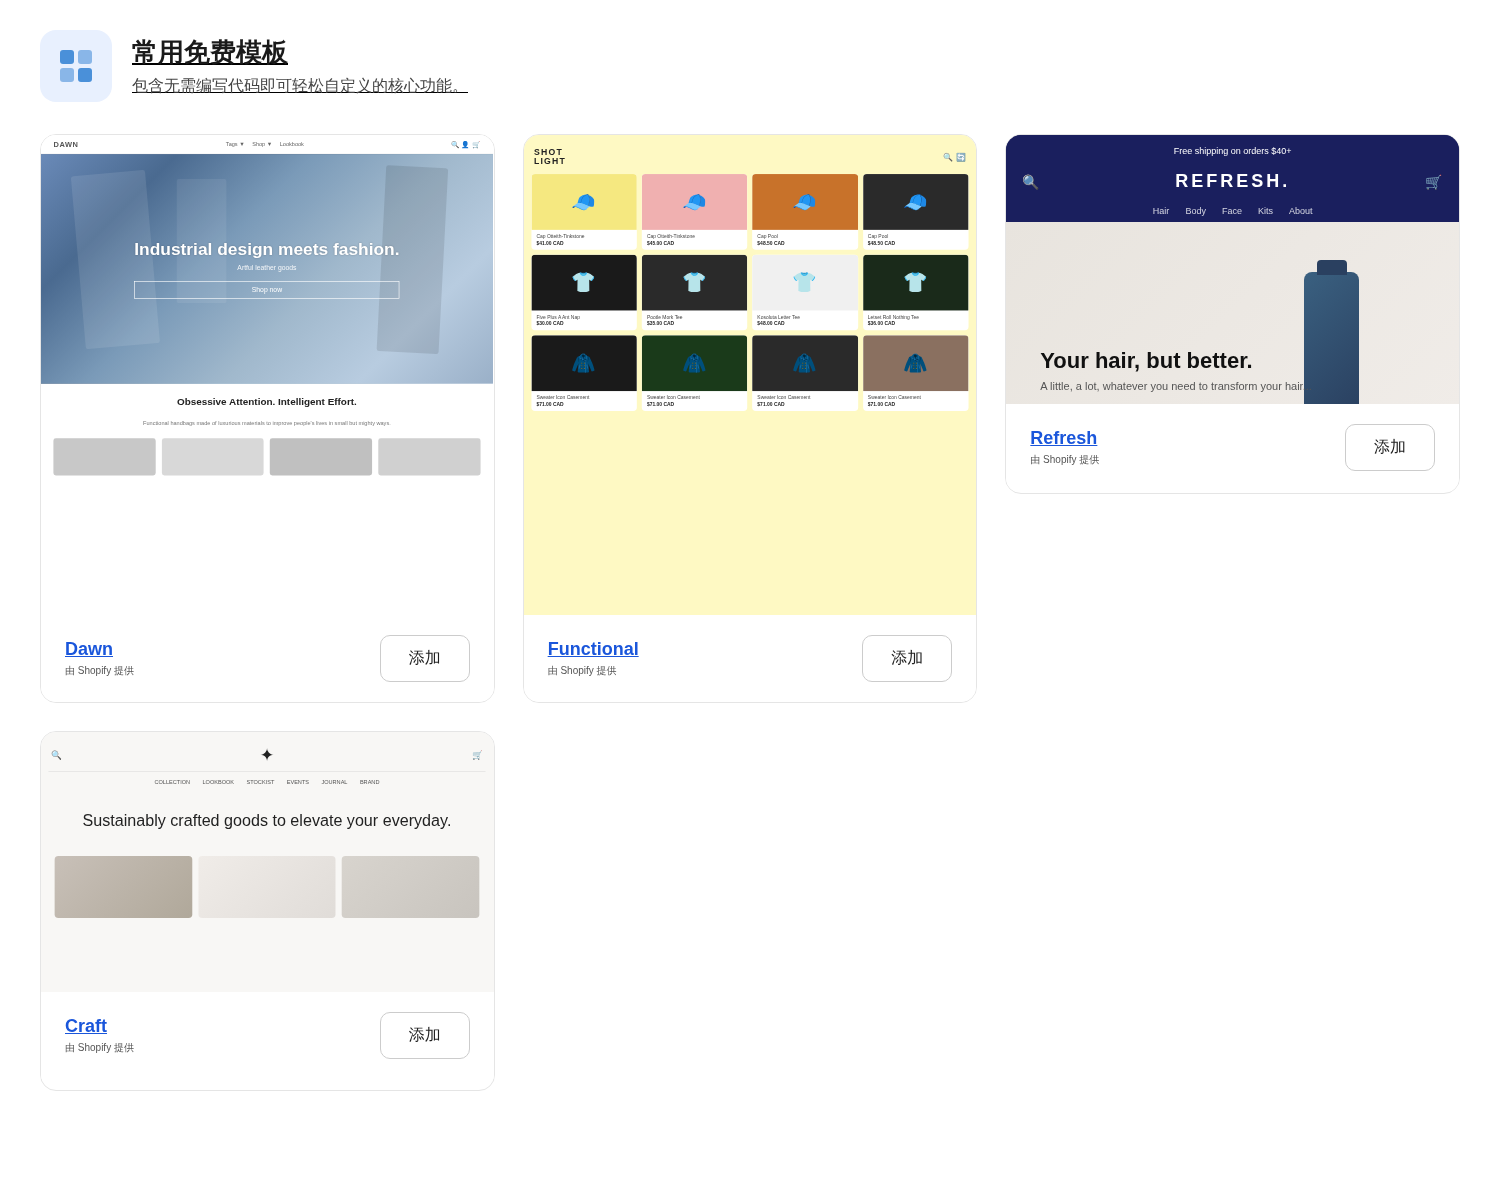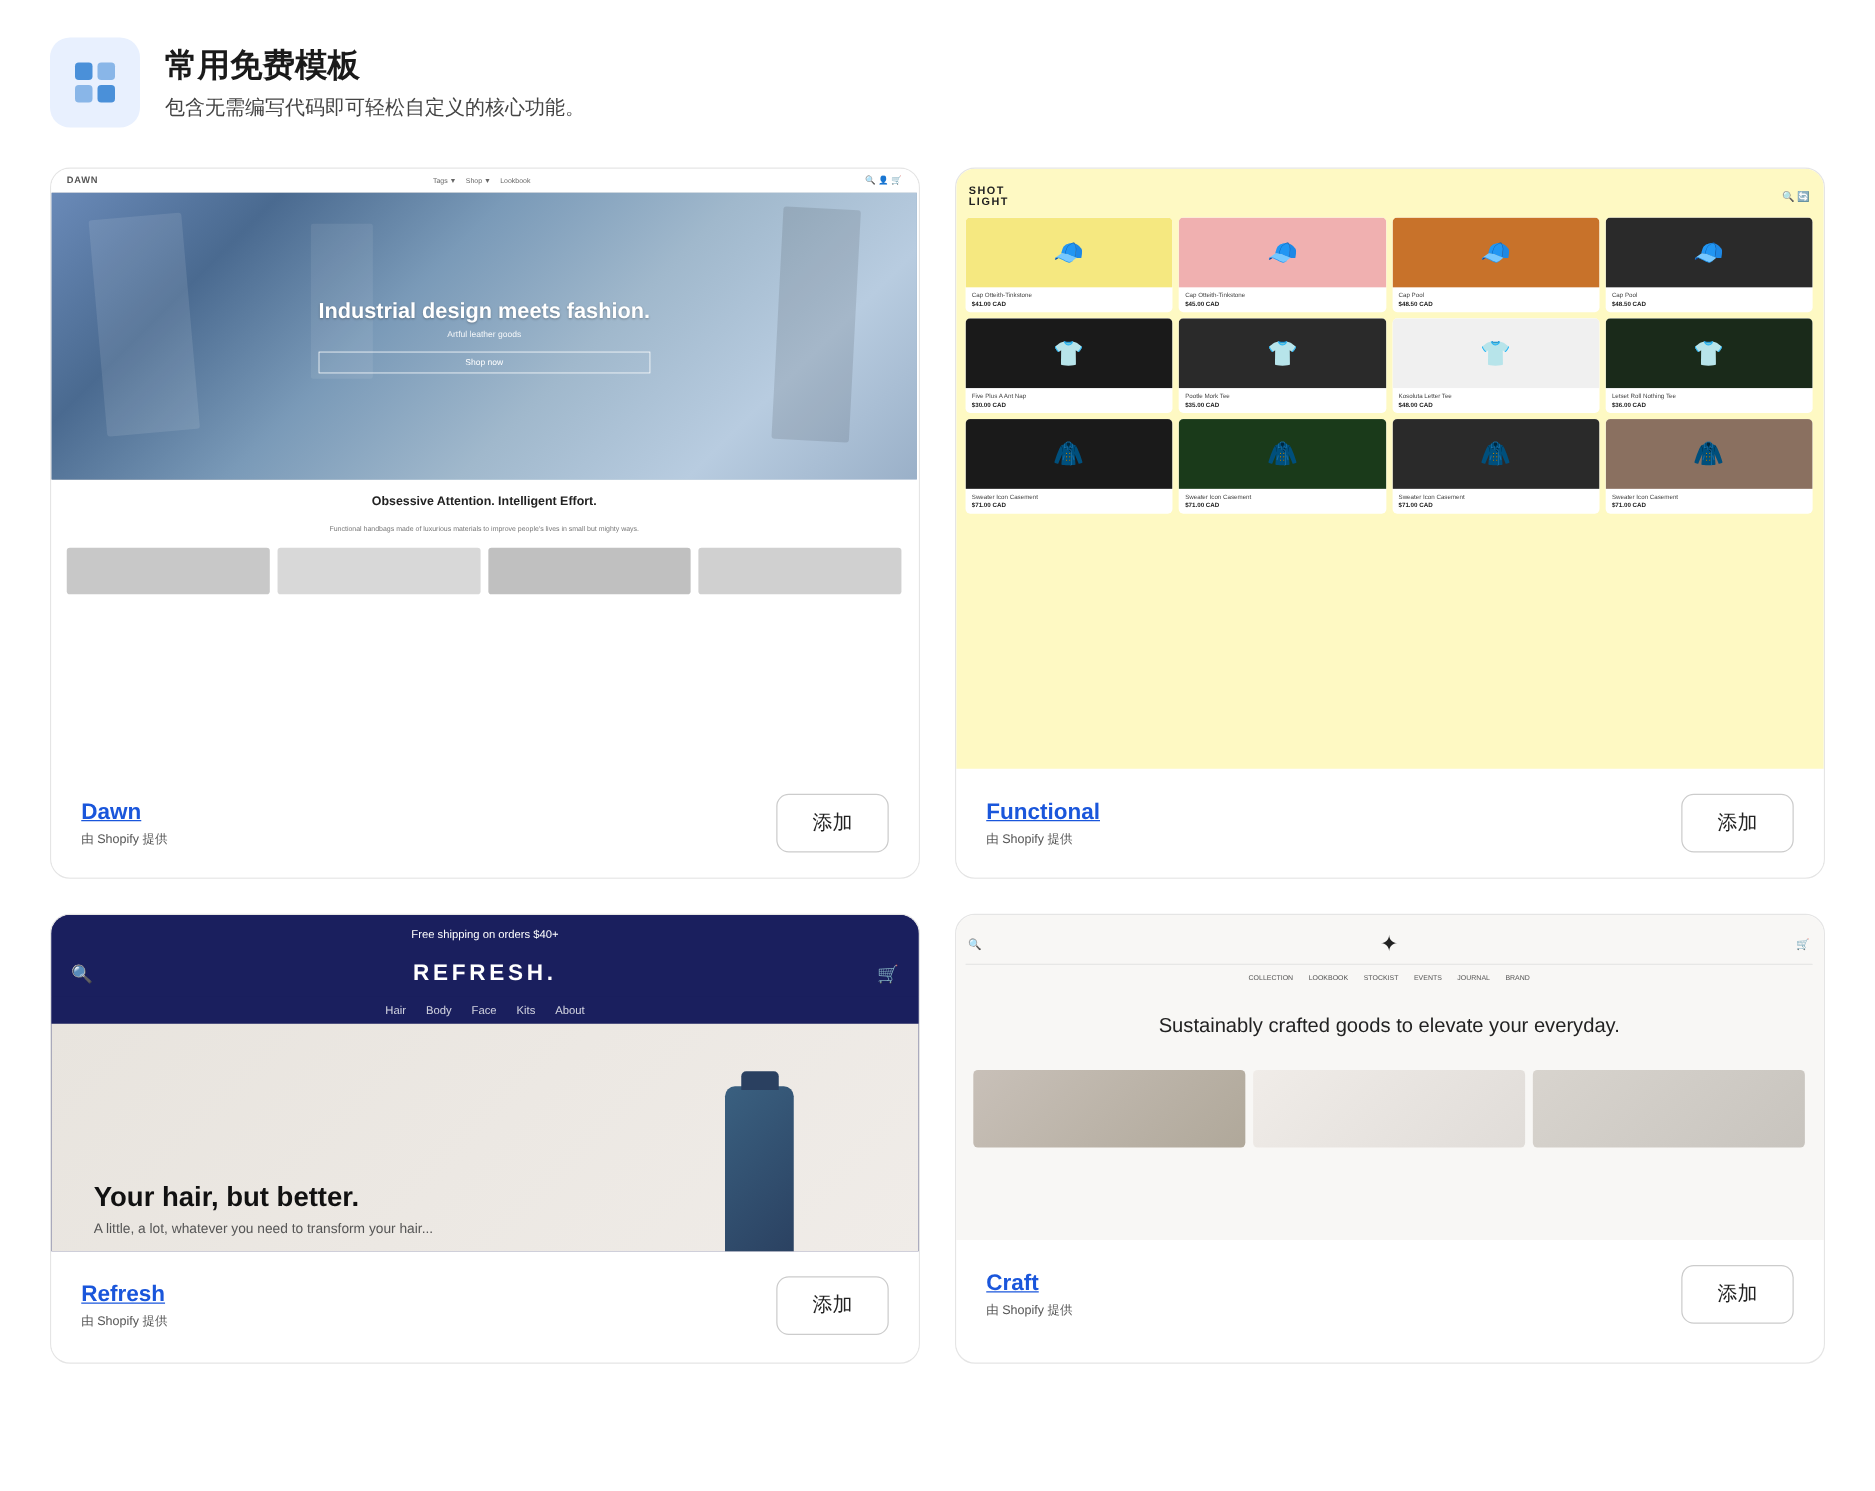--- a/index.html
+++ b/index.html
@@ -10,20 +10,21 @@
       width: 1500px;
       min-height: 1193px;
     }
 
     
     .page-header {
       display: flex;
       align-items: center;
       gap: 20px;
       margin-bottom: 32px;
+      text-decoration: underline;
     }
     .header-icon {
       width: 72px;
       height: 72px;
       background: #e8f0fe;
       border-radius: 16px;
       display: flex;
       align-items: center;
       justify-content: center;
       flex-shrink: 0;
@@ -39,21 +40,21 @@
       margin-bottom: 6px;
     }
     .header-text p {
       font-size: 16px;
       color: #444;
     }
 
     
     .templates-grid {
       display: grid;
-      grid-template-columns: 1fr 1fr;
+      grid-template-columns: 1fr 1fr 1fr;
       gap: 28px;
     }
 
     
     .template-card {
       border: 1.5px solid #e5e5e5;
       border-radius: 16px;
       overflow: hidden;
       background: #fff;
     }

